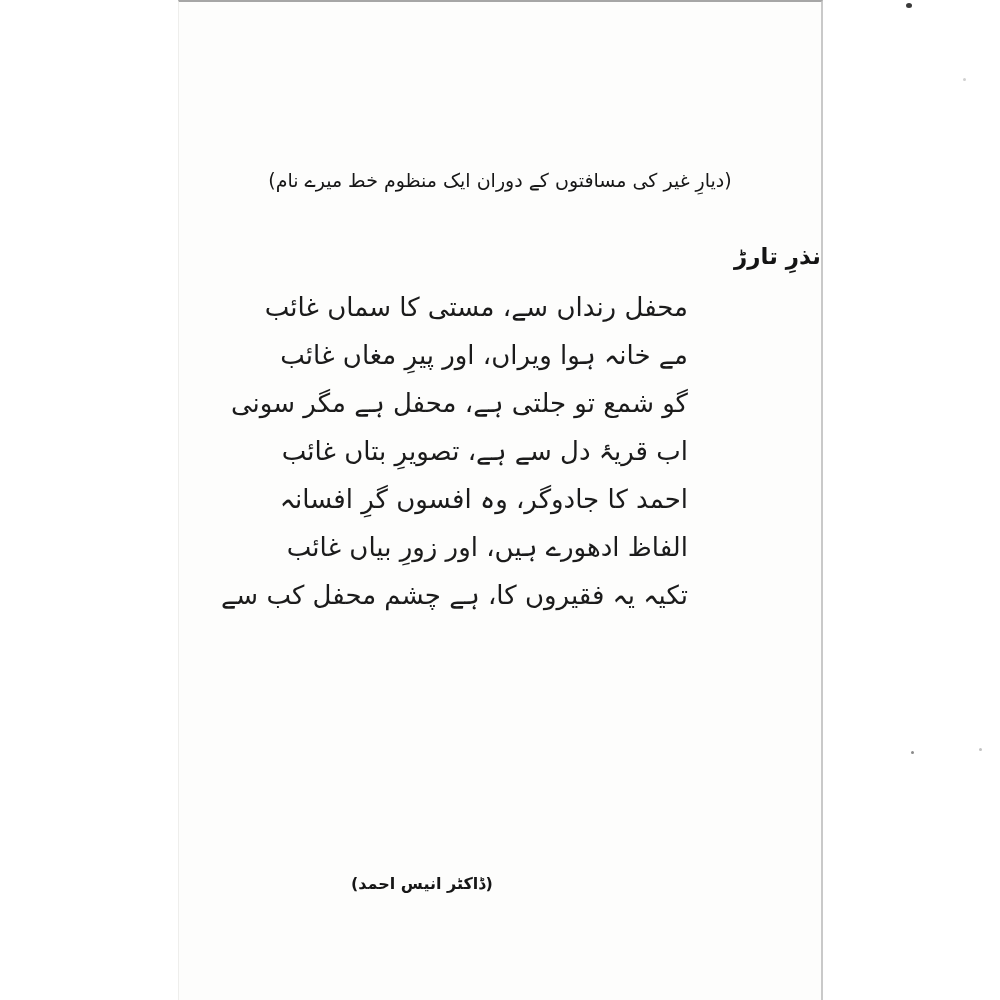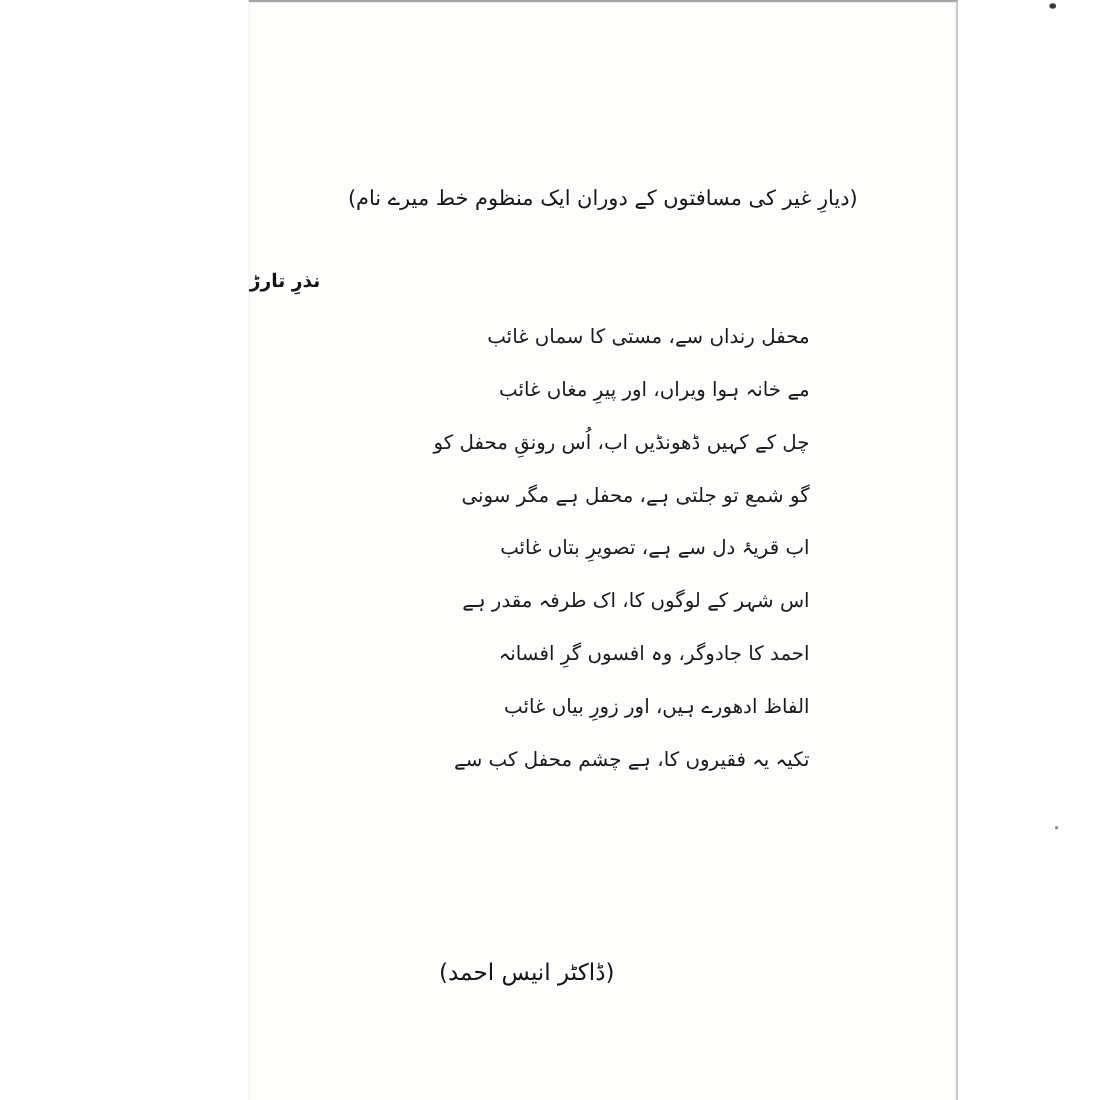--- a/index.html
+++ b/index.html
@@ -23,69 +23,68 @@
     top: 0;
     width: 645px;
     height: 1000px;
     background: #fdfdfc;
     border-top: 2px solid #a6a6a6;
     border-right: 2px solid #c9c9c9;
     border-left: 1px solid #eeeeec;
     box-sizing: border-box;
     direction: rtl;
     color: #1b1b1b;
-    margin-left: 48px;
   }
   .poem-caption {
     position: absolute;
     top: 158px;
     left: 0;
     right: 0;
     text-align: center;
     font-size: 19px;
     line-height: 40px;
     letter-spacing: 0.2px;
     color: #171717;
     white-space: nowrap;
   }
   .poem-title {
     position: absolute;
     top: 234px;
     left: 0;
     right: 0;
-    text-align: left;
-    font-size: 17px;
+    text-align: right;
+    font-size: 23px;
     font-weight: 700;
     line-height: 40px;
     color: #141414;
   }
   .poem-body {
     position: absolute;
     top: 281px;
     right: 133px;
     left: 20px;
     text-align: right;
   }
   .poem-line {
     height: 48px;
     line-height: 48px;
-    font-size: 18px;
+    font-size: 26px;
     white-space: nowrap;
     color: #1b1b1b;
   }
   .poem-attribution {
     position: absolute;
     top: 862px;
     left: 0;
     right: 0;
     direction: rtl;
     text-align: left;
     padding-left: 172px;
-    font-size: 21px;
-    font-weight: 400;
+    font-size: 16px;
+    font-weight: 700;
     line-height: 40px;
     color: #161616;
     box-sizing: border-box;
   }
   .ink-speck {
     position: absolute;
     border-radius: 50%;
   }
   .speck-1 { left: 727px; top: 1px;  width: 6px; height: 5px; background: #3a3a3a; }
   .speck-2 { left: 732px; top: 749px; width: 3px; height: 3px; background: #8a8a8a; }
@@ -99,24 +98,22 @@
 
   <div class="book-page">
 
     <div class="poem-caption">(دیارِ غیر کی مسافتوں کے دوران ایک منظوم خط میرے نام)</div>
 
     <div class="poem-title">نذرِ تارڑ</div>
 
     <div class="poem-body">
       <div class="poem-line">محفل رنداں سے، مستی کا سماں غائب</div>
       <div class="poem-line">مے خانہ ہوا ویراں، اور پیرِ مغاں غائب</div>
-      <div class="poem-line">چل کے کہیں ڈھونڈیں اب، اُس رونقِ محفل کو</div>
       <div class="poem-line">گو شمع تو جلتی ہے، محفل ہے مگر سونی</div>
       <div class="poem-line">اب قریۂ دل سے ہے، تصویرِ بتاں غائب</div>
-      <div class="poem-line">اس شہر کے لوگوں کا، اک طرفہ مقدر ہے</div>
       <div class="poem-line">احمد کا جادوگر، وہ افسوں گرِ افسانہ</div>
       <div class="poem-line">الفاظ ادھورے ہیں، اور زورِ بیاں غائب</div>
       <div class="poem-line">تکیہ یہ فقیروں کا، ہے چشم محفل کب سے</div>
     </div>
 
     <div class="poem-attribution">(ڈاکٹر انیس احمد)</div>
 
     <div class="ink-speck speck-1"></div>
     <div class="ink-speck speck-2"></div>
     <div class="ink-speck speck-3"></div>

